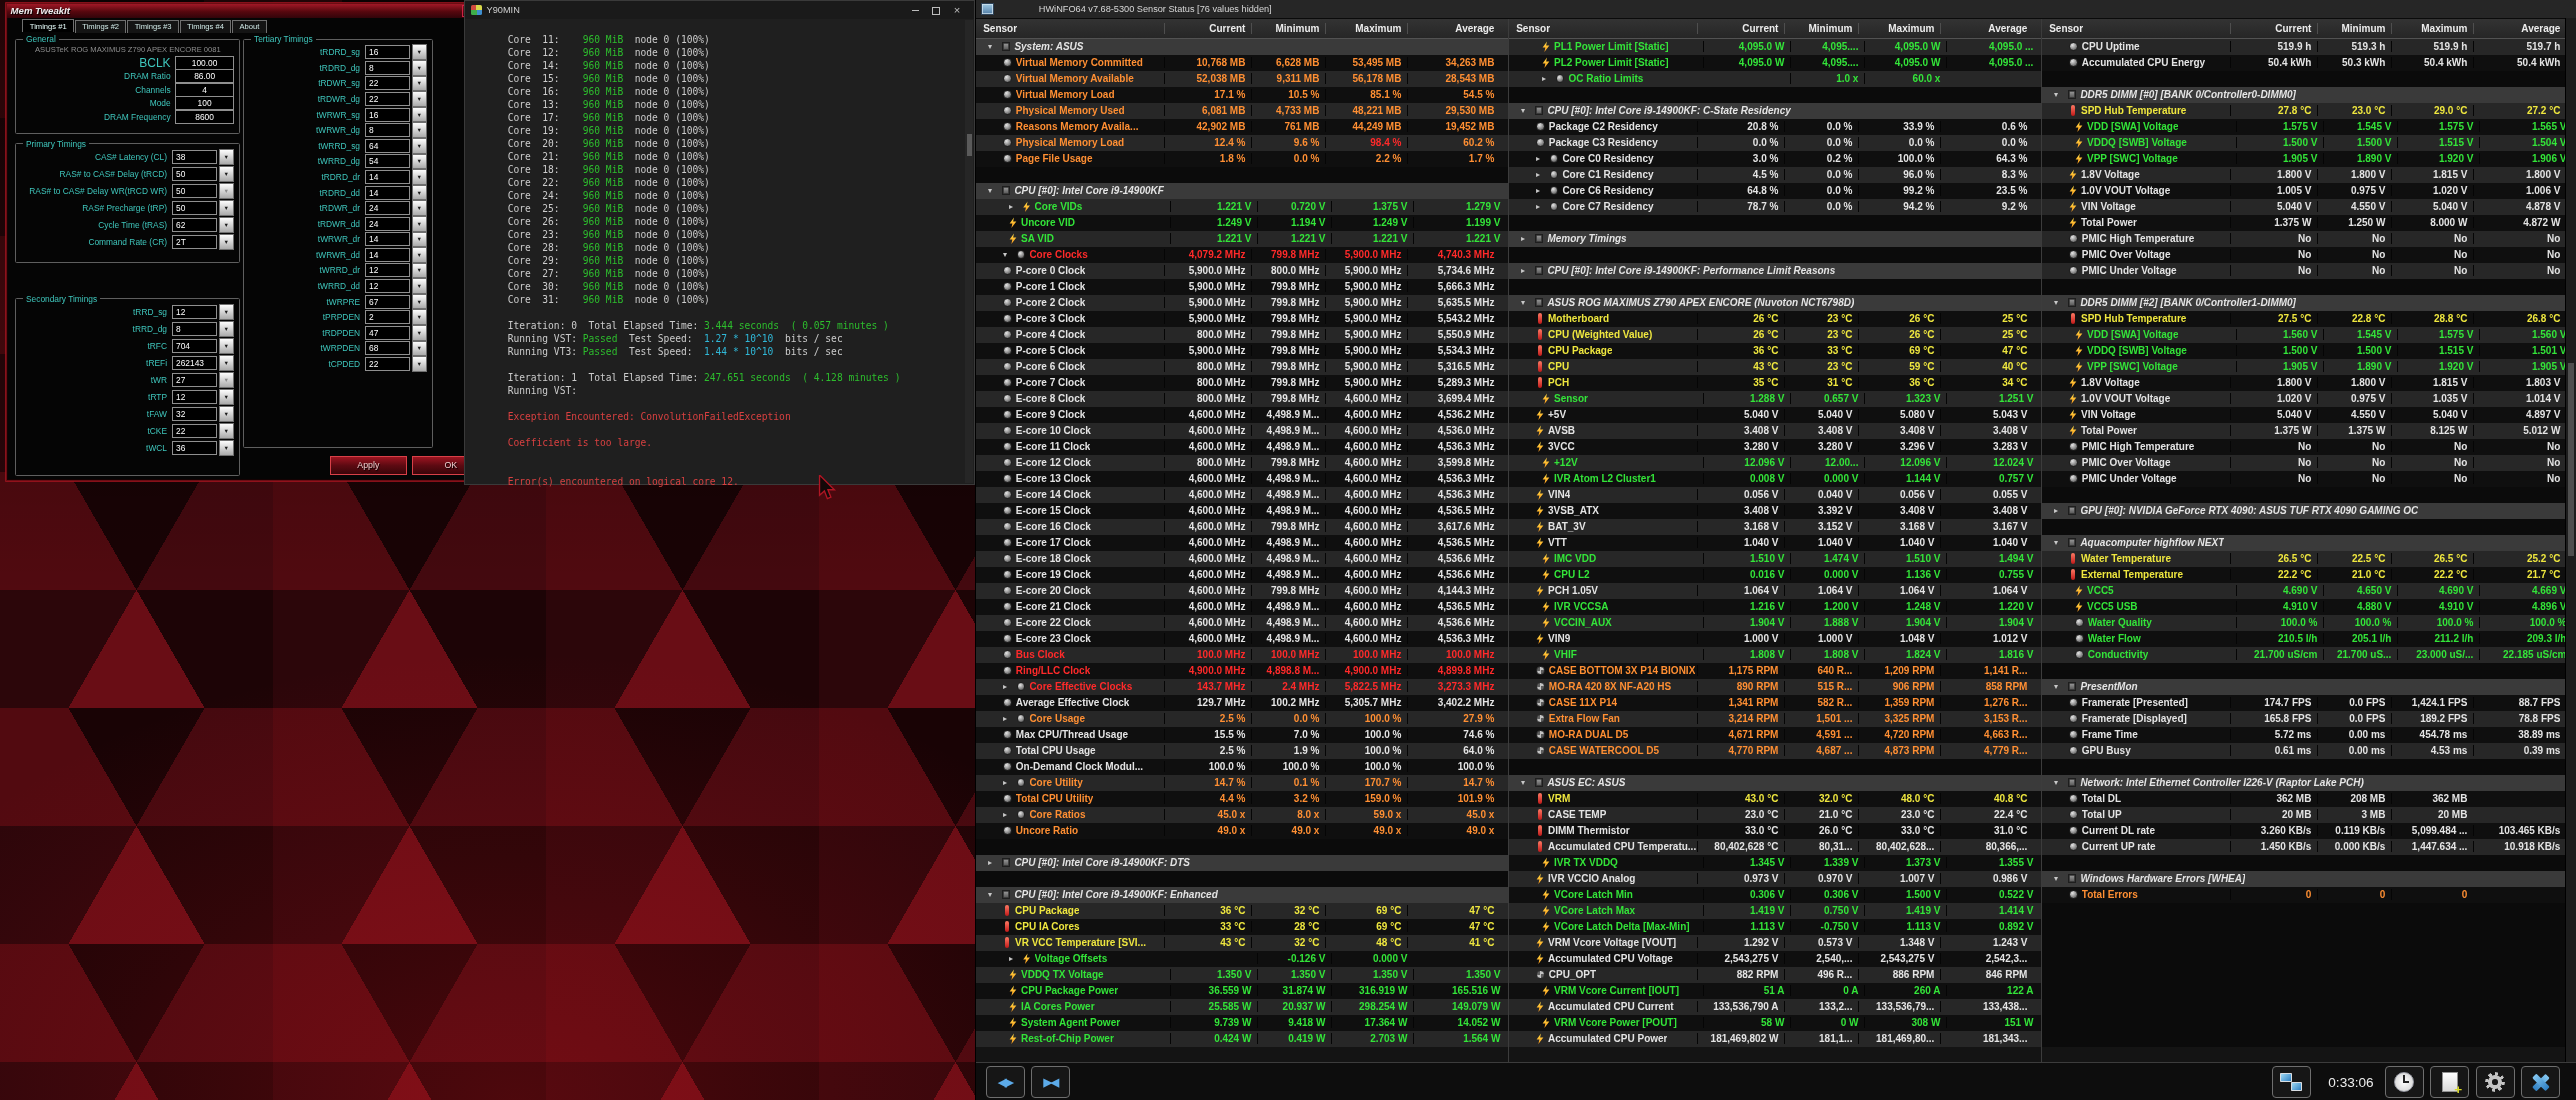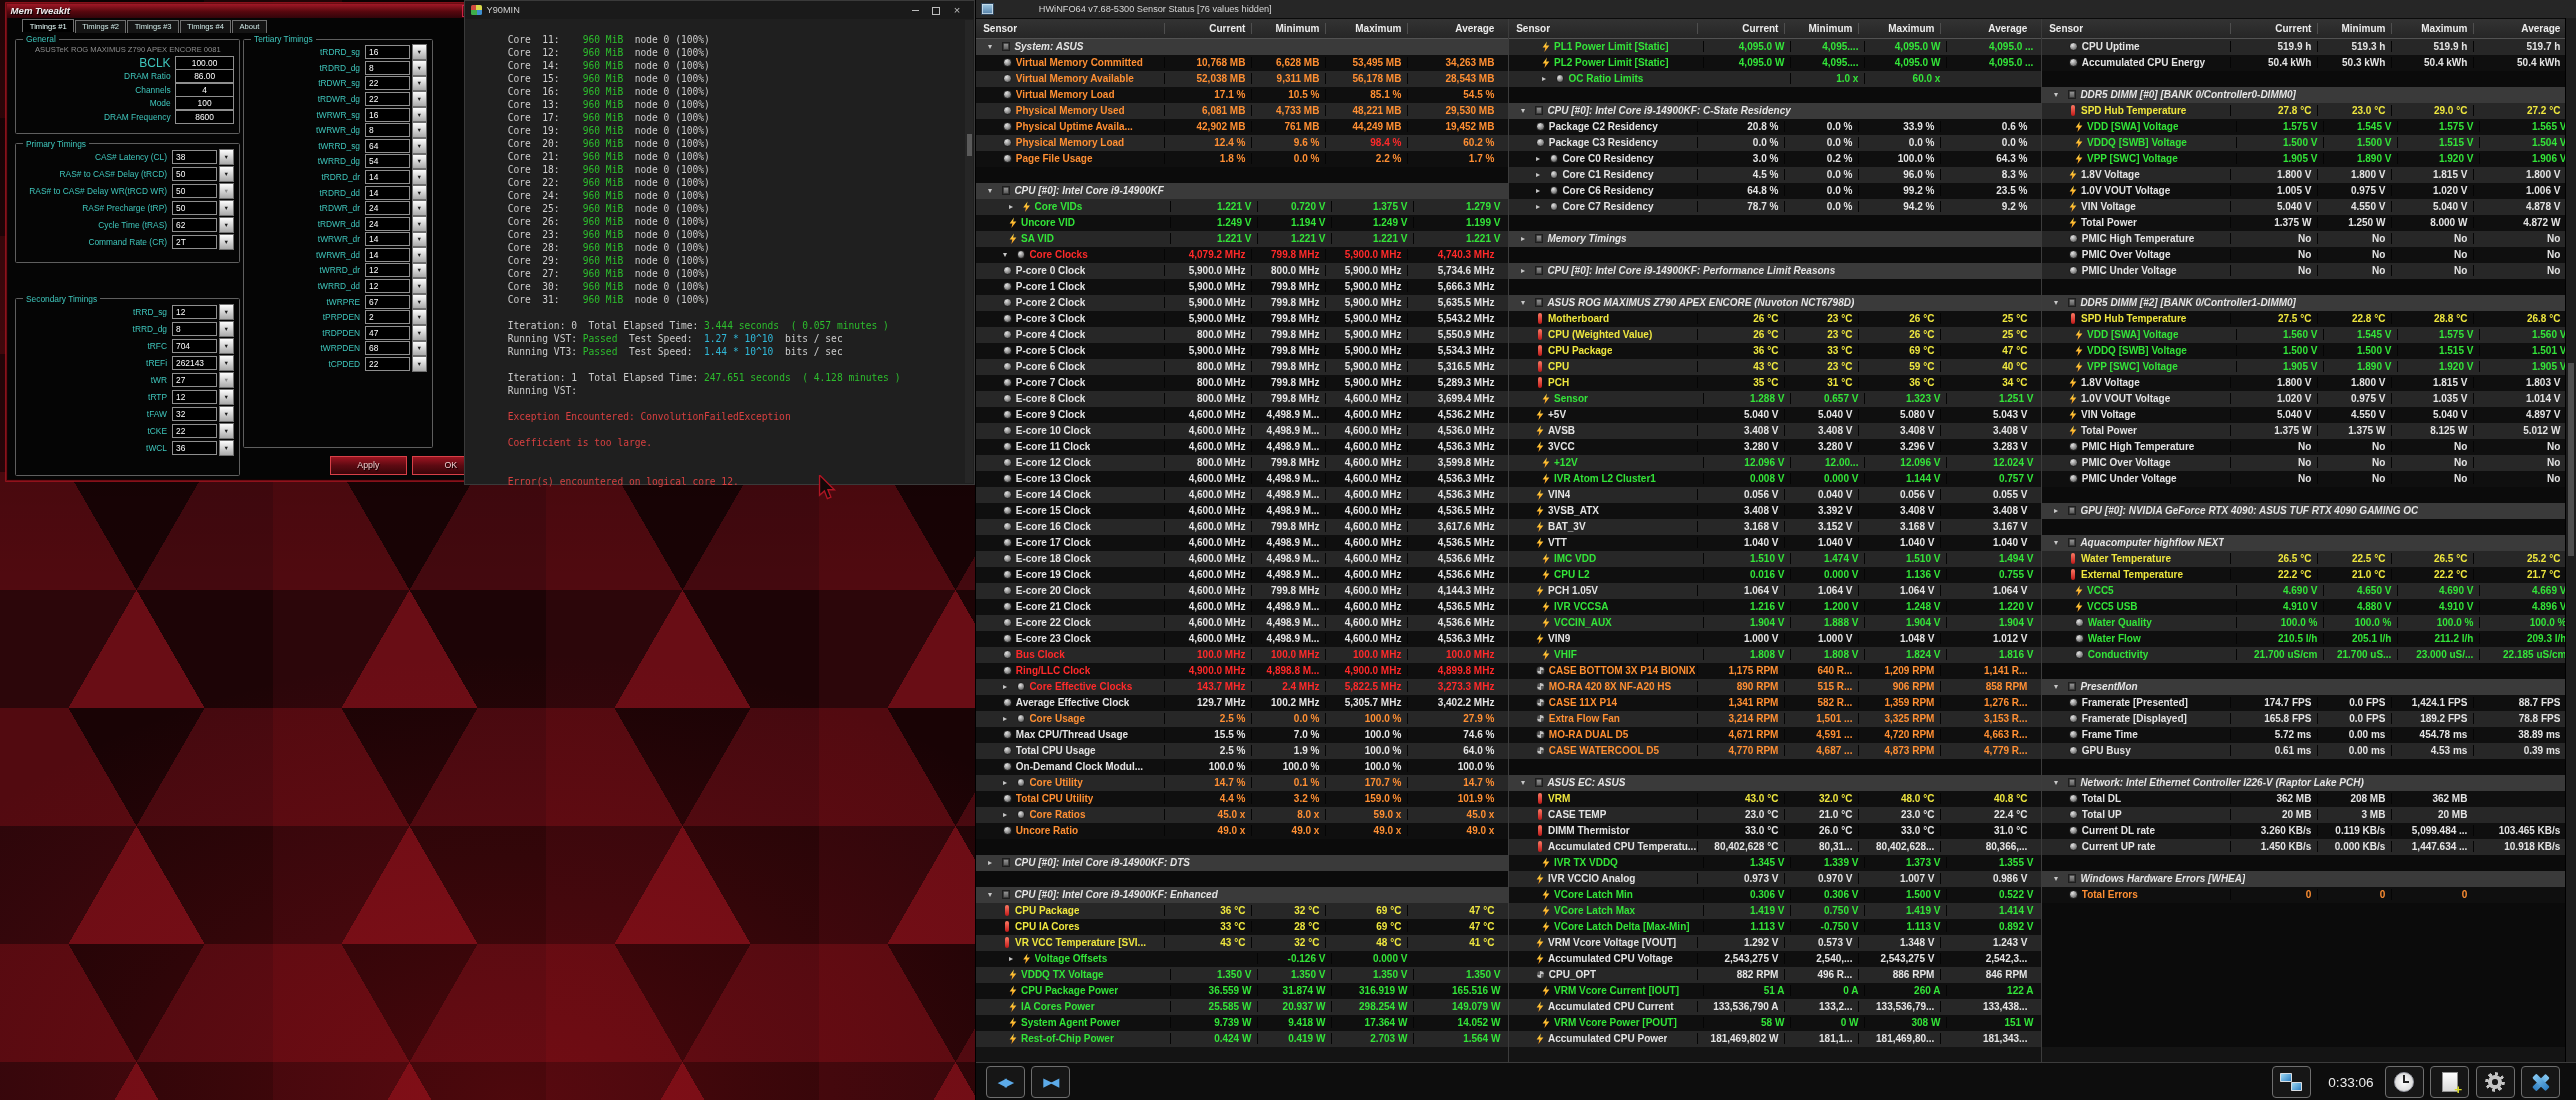--- a/index.html
+++ b/index.html
@@ -581,21 +581,21 @@
           </span>
           <span class="cv v-c">6,081 MB</span>
           <span class="cv v-mn">4,733 MB</span>
           <span class="cv v-mx">48,221 MB</span>
           <span class="cv v-av">29,530 MB</span>
         </div>
           <div class="srow r orange">
           <span class="c-label">
 
             <span class="ic ic-dial"></span>
-            <span class="lbl">Physical Uptime Availa...</span>
+            <span class="lbl">Reasons Memory Availa...</span>
           </span>
           <span class="cv v-c">42,902 MB</span>
           <span class="cv v-mn">761 MB</span>
           <span class="cv v-mx">44,249 MB</span>
           <span class="cv v-av">19,452 MB</span>
         </div>
           <div class="srow r orange">
           <span class="c-label">
 
             <span class="ic ic-dial"></span>

